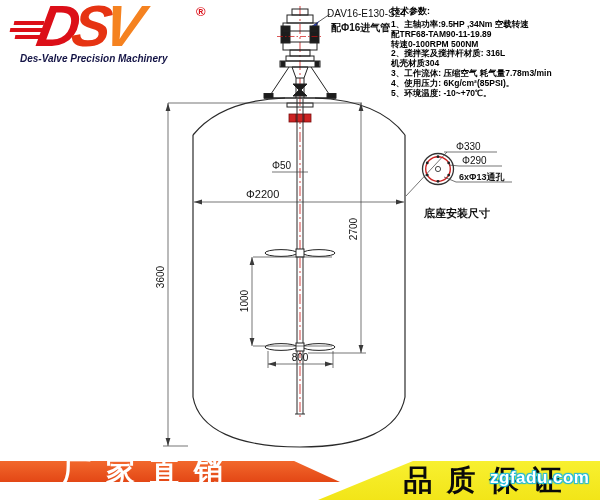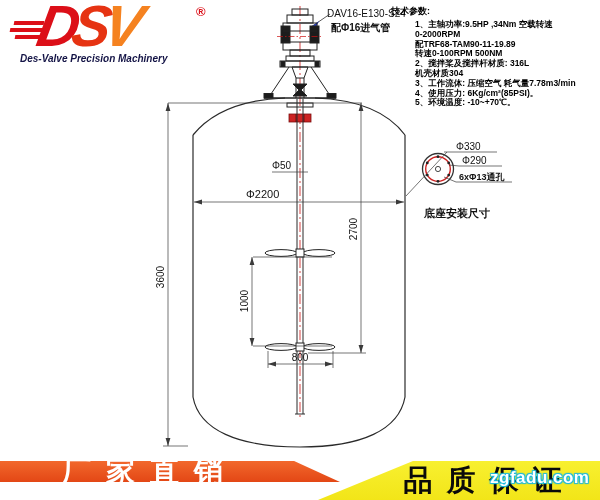--- a/index.html
+++ b/index.html
@@ -19,21 +19,21 @@
   .tagline{position:absolute;left:12px;top:53px;color:#141446;font-size:10px;
     font-weight:700;font-style:italic;white-space:nowrap;}
   .brandcn{position:absolute;left:26px;top:62px;color:#050505;font-size:35px;
     font-weight:900;letter-spacing:6px;white-space:nowrap;}
   
   .motor-model{position:absolute;left:327px;top:8px;font-size:10px;color:#111;white-space:nowrap;}
   .motor-note{position:absolute;left:331px;top:21px;font-size:10px;font-weight:700;color:#111;white-space:nowrap;}
   
   .specs{position:absolute;left:391px;top:6px;width:200px;color:#000;}
   .specs .t{font-size:9px;font-weight:800;line-height:10px;margin-bottom:4px;}
-  .specs .l{font-size:8.5px;font-weight:600;line-height:9.8px;white-space:nowrap;margin-left:24px;}
+  .specs .l{font-size:8.5px;font-weight:600;line-height:9.8px;white-space:nowrap;}
   
   .draw{position:absolute;left:0;top:0;width:600px;height:462px;}
   
   .banner-left{position:absolute;left:0;top:461px;width:340px;height:21px;
     background:linear-gradient(180deg,#f2682c 0%,#e34715 100%);
     clip-path:polygon(0 0,86.5% 0,100% 100%,0 100%);
     display:flex;align-items:center;justify-content:center;}
   .banner-left span{color:#fff;font-size:29px;font-weight:900;
     letter-spacing:15px;text-indent:15px;padding-right:55px;white-space:nowrap;}
   .banner-right{position:absolute;left:305px;top:461px;width:295px;height:39px;
@@ -61,21 +61,20 @@
     <div class="reg">®</div>
     <div class="tagline">Des-Valve Precision Machinery</div>
   </div>
 
   <div class="motor-model">DAV16-E130-S24</div>
   <div class="motor-note">配Φ16进气管</div>
 
   <div class="specs">
     <div class="t">技术参数:</div>
     <div class="l">1、主轴功率:9.5HP ,34Nm 空载转速</div>
-    <div class="l">0-2000RPM</div>
     <div class="l">配TRF68-TAM90-11-19.89</div>
     <div class="l">转速0-100RPM 500NM</div>
     <div class="l">2、搅拌桨及搅拌杆材质: 316L</div>
     <div class="l">机壳材质304</div>
     <div class="l">3、工作流体: 压缩空气 耗气量7.78m3/min</div>
     <div class="l">4、使用压力: 6Kg/cm²(85PSI)。</div>
     <div class="l">5、环境温度: -10~+70℃。</div>
   </div>
 
   <svg class="draw" viewBox="0 0 600 462">

